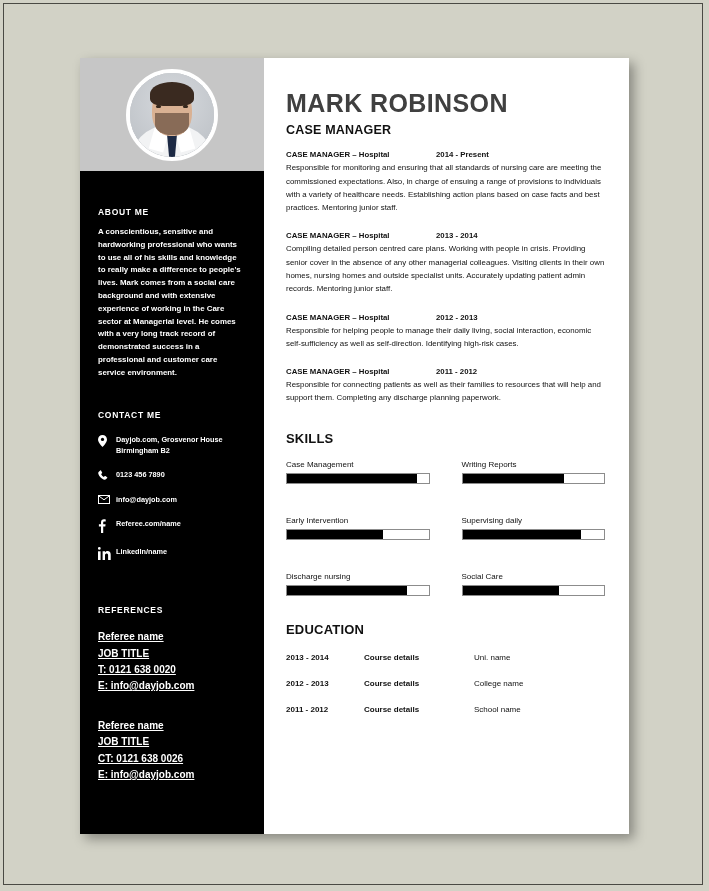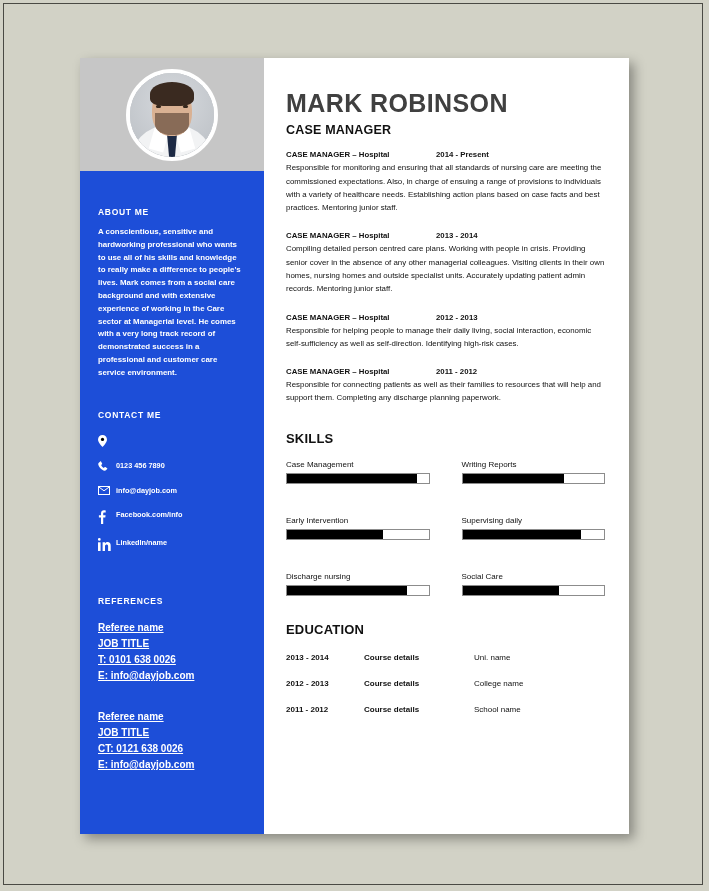--- a/index.html
+++ b/index.html
@@ -41,21 +41,21 @@
     width: 549px;
     height: 776px;
     background: #ffffff;
     display: flex;
     overflow: hidden;
   }
 
   
   .left-col {
     width: 184px;
-    background: #1d4ed8;
+    background: #000000;
     position: relative;
     flex: 0 0 184px;
   }
   .photo-panel {
     height: 113px;
     background: #c6c6c6;
     display: flex;
     align-items: center;
     justify-content: center;
   }
@@ -285,20 +285,21 @@
         <div class="side-heading">CONTACT ME</div>
         <div class="contact-list">
 
           <div class="contact-row">
             <span class="c-icon">
               <svg width="9" height="12" viewBox="0 0 9 12">
                   <path d="M4.5 0C2 0 0 2 0 4.5C0 7.6 4.5 12 4.5 12S9 7.6 9 4.5C9 2 7 0 4.5 0Z" fill="#fff"></path>
                   <circle cx="4.5" cy="4.4" r="1.6" fill="#000"></circle>
                 </svg>
             </span>
+            <span class="c-text">Dayjob.com, Grosvenor House Birmingham B2</span>
           </div>
 
           <div class="contact-row">
             <span class="c-icon">
               <svg width="11" height="11" viewBox="0 0 11 11">
                   <path d="M2.2 0.4 0.6 2.0c-.5.5-.5 1.3 0 2.4.7 1.6 1.9 3.2 3.3 4.2 1.2.9 2.3 1.3 3 1.2.4 0 .7-.2 1-.5l1.3-1.3c.3-.3.2-.6-.1-.8L7.4 6.1c-.3-.2-.6-.1-.8.1l-.6.6c-.2.2-.4.2-.7 0C4.5 6.2 3.8 5.4 3.3 4.5c-.2-.3-.1-.5.1-.7l.6-.6c.2-.2.3-.5.1-.8L3.0 0.5c-.2-.3-.5-.3-.8-.1Z" fill="#fff"></path>
                 </svg>
             </span>
             <span class="c-text">0123 456 7890</span>
           </div>
@@ -312,21 +313,21 @@
             </span>
             <span class="c-text">info@dayjob.com</span>
           </div>
 
           <div class="contact-row">
             <span class="c-icon">
               <svg width="8" height="14" viewBox="0 0 8 14">
                   <path d="M5.2 14V7.6h2.1l.3-2.4H5.2V3.7c0-.7.2-1.2 1.2-1.2h1.3V.4C7.4.3 6.7.3 5.9.3 4.2.3 3 1.3 3 3.4v1.8H.9v2.4H3V14h2.2Z" fill="#fff"></path>
                 </svg>
             </span>
-            <span class="c-text">Facebook.com/info</span>
+            <span class="c-text">Referee.com/name</span>
           </div>
 
           <div class="contact-row">
             <span class="c-icon">
               <svg width="13" height="13" viewBox="0 0 13 13">
                   <rect x="0" y="4.3" width="2.6" height="8.7" fill="#fff"></rect>
                   <circle cx="1.3" cy="1.4" r="1.4" fill="#fff"></circle>
                   <path d="M4.6 4.3h2.5v1.2c.4-.7 1.2-1.4 2.5-1.4 2 0 3.1 1.2 3.1 3.6V13h-2.6V8.3c0-1.2-.4-1.9-1.4-1.9-.9 0-1.4.6-1.6 1.2-.1.2-.1.5-.1.8V13H4.6Z" fill="#fff"></path>
                 </svg>
             </span>
@@ -335,21 +336,21 @@
 
         </div>
       </div>
 
       <div class="refs-wrap">
         <div class="side-heading">REFERENCES</div>
 
         <div class="ref-block">
           <div class="ref-name">Referee name</div>
           <div class="ref-title">JOB TITLE</div>
-          <div class="ref-phone">T: 0101 638 0026</div>
+          <div class="ref-phone">T: 0121 638 0020</div>
           <div class="ref-email">E: info@dayjob.com</div>
         </div>
 
         <div class="ref-block" style="margin-top:24px;">
           <div class="ref-name">Referee name</div>
           <div class="ref-title">JOB TITLE</div>
           <div class="ref-phone">CT: 0121 638 0026</div>
           <div class="ref-email">E: info@dayjob.com</div>
         </div>
       </div>

